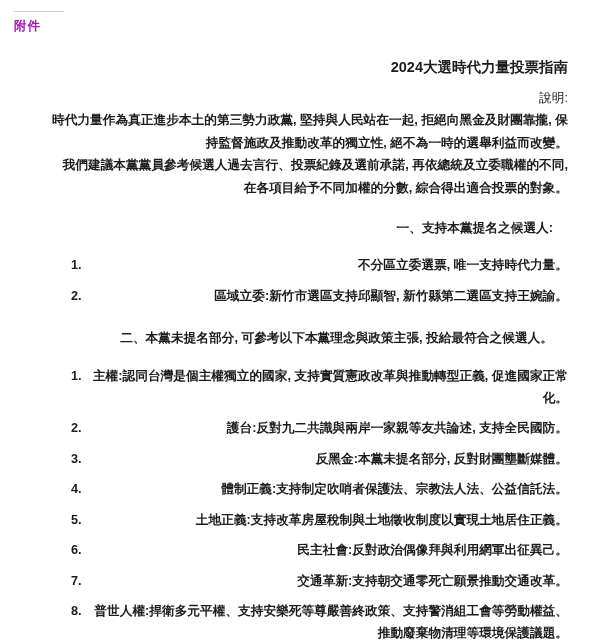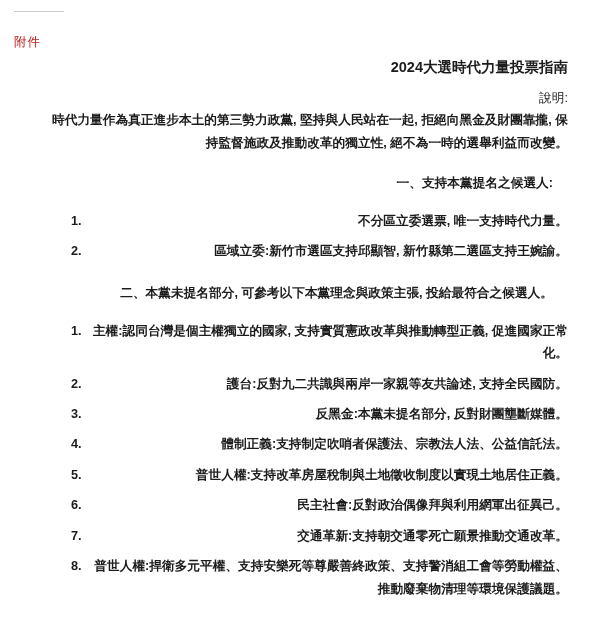--- a/index.html
+++ b/index.html
@@ -15,24 +15,24 @@
     overflow: hidden;
     font-family: "Liberation Sans", "DejaVu Sans", sans-serif;
     color: #1c1c1c;
   }
   .attachment {
     position: absolute;
     left: 14px;
     top: 11px;
     width: 50px;
     border-top: 1px solid #cbcbcb;
-    padding-top: 22px;
-    color: #b91c1c;
+    padding-top: 6px;
+    color: #a21caf;
     font-size: 12.5px;
-    font-weight: 400;
+    font-weight: 700;
     letter-spacing: 1px;
   }
   .content {
     position: absolute;
     left: 50px;
     top: 55px;
     width: 518px;
     font-size: 12.7px;
     line-height: 22.4px;
     font-weight: 700;
@@ -89,37 +89,38 @@
 
   <div class="content">
 
     <h1 class="title">2024大選時代力量投票指南</h1>
 
     <p class="intro">說明:</p>
 
     <p>時代力量作為真正進步本土的第三勢力政黨, 堅持與人民站在一起, 拒絕向黑金及財團靠攏, 保持監督施政及推動改革的獨立性, 絕不為一時的選舉利益而改變。</p>
 
 
+    <p>我們建議本黨黨員參考候選人過去言行、投票紀錄及選前承諾, 再依總統及立委職權的不同, 在各項目給予不同加權的分數, 綜合得出適合投票的對象。</p>
 
     <div class="section">
       <p class="heading">一、支持本黨提名之候選人:</p>
       <ol class="numlist">
         <li>不分區立委選票, 唯一支持時代力量。</li>
         <li>區域立委:新竹市選區支持邱顯智, 新竹縣第二選區支持王婉諭。</li>
       </ol>
     </div>
 
     <div class="section second">
       <p class="heading">二、本黨未提名部分, 可參考以下本黨理念與政策主張, 投給最符合之候選人。</p>
       <ol class="numlist">
         <li>主權:認同台灣是個主權獨立的國家, 支持實質憲政改革與推動轉型正義, 促進國家正常化。</li>
         <li>護台:反對九二共識與兩岸一家親等友共論述, 支持全民國防。</li>
         <li>反黑金:本黨未提名部分, 反對財團壟斷媒體。</li>
         <li>體制正義:支持制定吹哨者保護法、宗教法人法、公益信託法。</li>
-        <li>普世人權:支持改革房屋稅制與土地徵收制度以實現土地居住正義。</li>
+        <li>土地正義:支持改革房屋稅制與土地徵收制度以實現土地居住正義。</li>
         <li>民主社會:反對政治偶像拜與利用網軍出征異己。</li>
         <li>交通革新:支持朝交通零死亡願景推動交通改革。</li>
         <li>普世人權:捍衛多元平權、支持安樂死等尊嚴善終政策、支持警消組工會等勞動權益、推動廢棄物清理等環境保護議題。</li>
       </ol>
     </div>
 
   </div>
 </div>
 
 </body></html>

